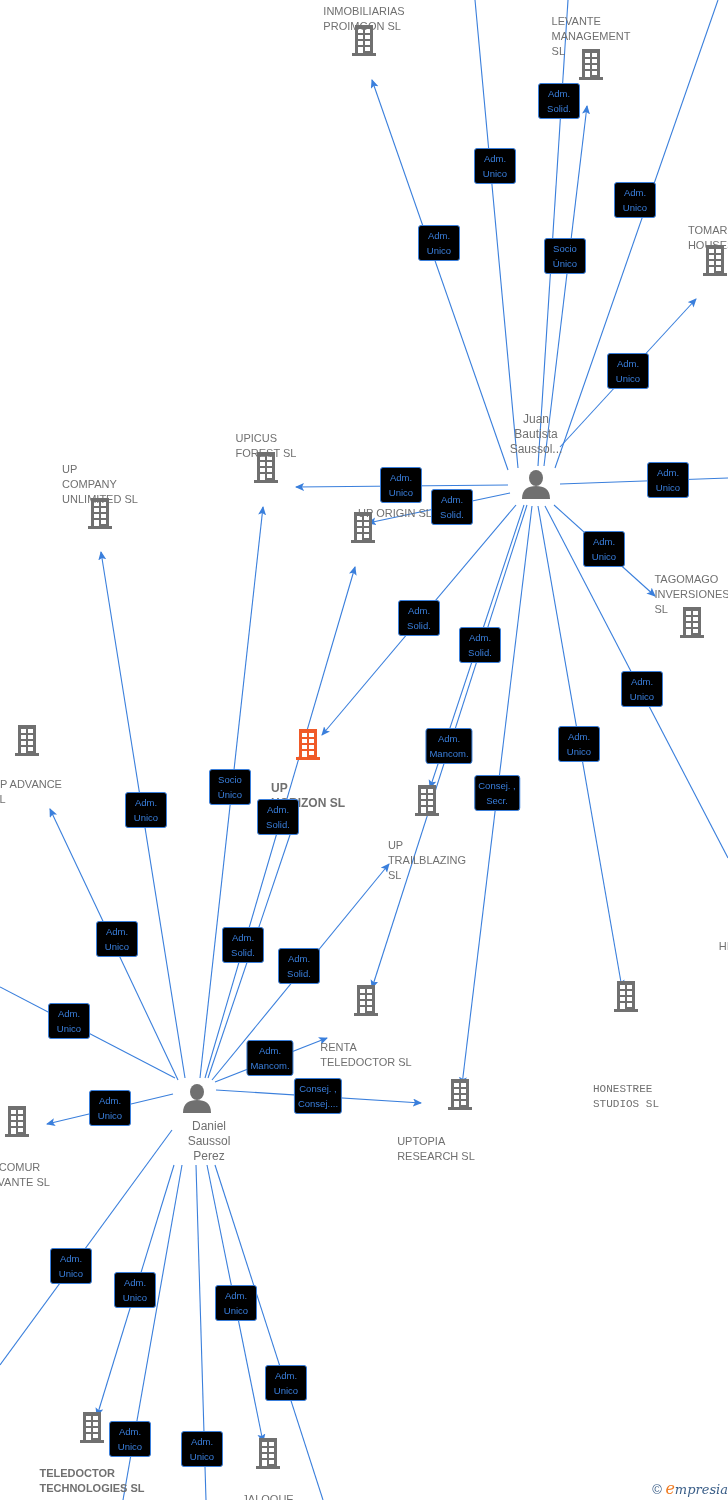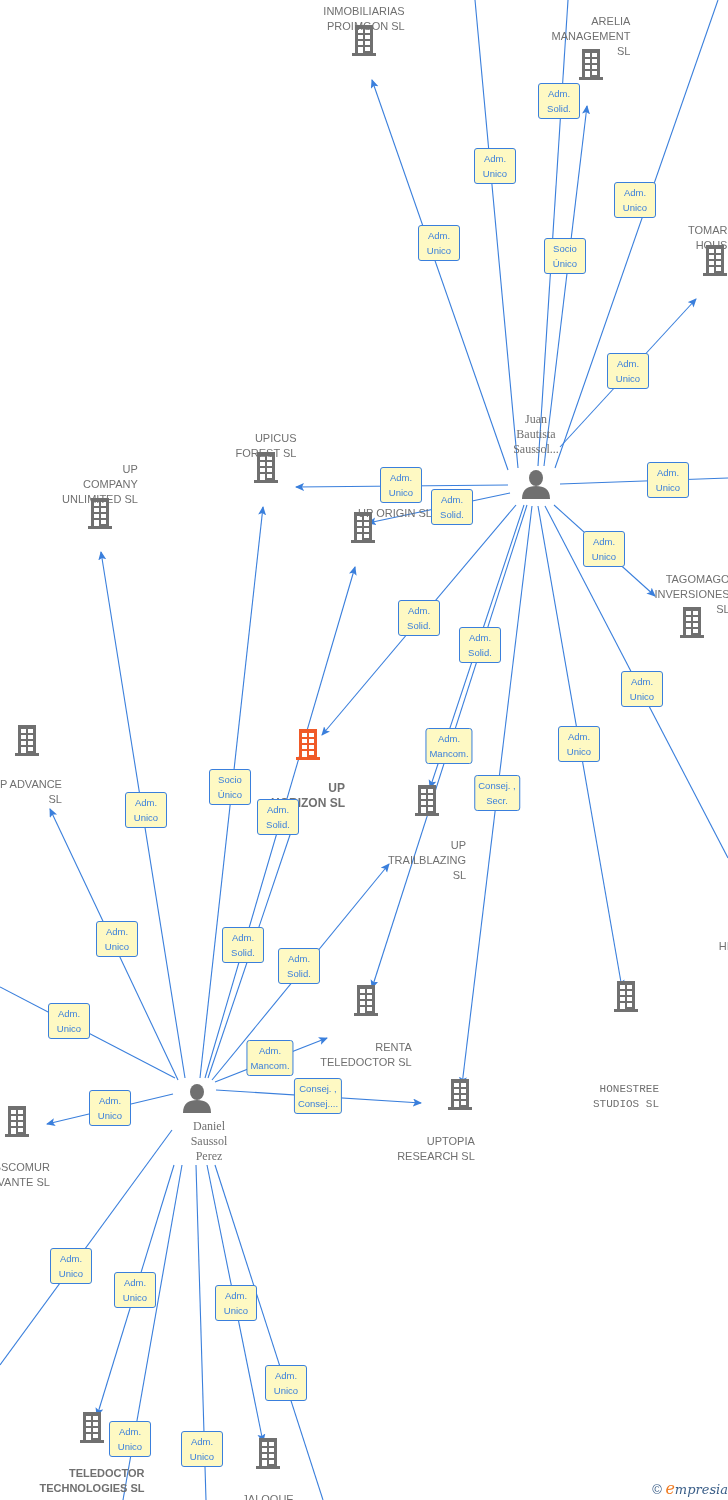--- a/index.html
+++ b/index.html
@@ -1,24 +1,24 @@
 <!DOCTYPE html>
 <html><head>
 <meta charset="utf-8">
 <style>
   html, body { margin:0; padding:0; background:#ffffff; }
   body { width:728px; height:1500px; position:relative; overflow:hidden; font-family:"Liberation Sans", sans-serif; }
   #graph { position:absolute; left:0; top:0; width:728px; height:1500px; }
   .edge { stroke:#3a7fdc; stroke-width:1.1; fill:none; }
-  .node-label { position:absolute; font-size:11px; color:#707070; text-align:right; line-height:15px; white-space:pre-line; transform:translateX(-50%); }
+  .node-label { position:absolute; font-size:11px; color:#707070; text-align:left; line-height:15px; white-space:pre-line; transform:translateX(-50%); }
   .node-label.focus { color:#707070; font-weight:bold; font-size:12px; }
-  .person-label { position:absolute; font-size:12px; color:#707070; text-align:center; line-height:15px; white-space:pre-line; transform:translateX(-50%);font-family:Liberation Serif, serif; }
+  .person-label { position:absolute; font-size:12px; color:#707070; text-align:center; line-height:15px; white-space:pre-line; transform:translateX(-50%); }
   .building { position:absolute; width:30px; height:34px; transform:translateX(-50%); }
   .person { position:absolute; width:32px; height:30px; transform:translateX(-50%); }
-  .rel { position:absolute; background:#fef9c3; border:1px solid #3a7fdc; border-radius:3px; color:#3a7fdc; font-size:9.5px; line-height:15px; text-align:center; padding:2px 3px; white-space:pre-line; transform:translate(-50%,-50%); min-width:34px; }
+  .rel { position:absolute; background:#000000; border:1px solid #3a7fdc; border-radius:3px; color:#3a7fdc; font-size:9.5px; line-height:15px; text-align:center; padding:2px 3px; white-space:pre-line; transform:translate(-50%,-50%); min-width:34px; }
   .footer { position:absolute; right:0; bottom:2px; font-size:13px; color:#3a5e88; }
   .footer .e { color:#f07a1f; font-style:italic; font-family:"DejaVu Serif", serif; font-size:16px; }
   .footer .brand { font-style:italic; font-family:"DejaVu Serif", serif; color:#3a5e88;margin-top:37px; }
 </style>
 </head>
 <body>
 
 <svg id="graph" xmlns="http://www.w3.org/2000/svg" width="728" height="1500">
   <defs>
     <marker id="arrow" markerWidth="10" markerHeight="10" refX="8" refY="4" orient="auto" markerUnits="userSpaceOnUse">
@@ -81,21 +81,21 @@
         <rect x="3" y="30" width="24" height="3" fill="#707070"></rect>
         <rect x="9" y="6" width="5" height="4" fill="#fff"></rect>
         <rect x="16" y="6" width="5" height="4" fill="#fff"></rect>
         <rect x="9" y="12" width="5" height="4" fill="#fff"></rect>
         <rect x="16" y="12" width="5" height="4" fill="#fff"></rect>
         <rect x="9" y="18" width="5" height="4" fill="#fff"></rect>
         <rect x="16" y="18" width="5" height="4" fill="#fff"></rect>
         <rect x="9" y="24" width="5" height="6" fill="#fff"></rect>
         <rect x="16" y="24" width="5" height="4" fill="#fff"></rect>
       </svg></div>
-    <div class="node-label" style="left: 591px; top: 14px;">ARELIA
+    <div class="node-label" style="left: 591px; top: 14px;">LEVANTE
 MANAGEMENT
 SL</div>
     <div class="building" style="left: 715px; top: 243px;"><svg width="30" height="34" viewBox="0 0 30 34">
         <rect x="6" y="2" width="18" height="29" fill="#707070"></rect>
         <rect x="3" y="30" width="24" height="3" fill="#707070"></rect>
         <rect x="9" y="6" width="5" height="4" fill="#fff"></rect>
         <rect x="16" y="6" width="5" height="4" fill="#fff"></rect>
         <rect x="9" y="12" width="5" height="4" fill="#fff"></rect>
         <rect x="16" y="12" width="5" height="4" fill="#fff"></rect>
         <rect x="9" y="18" width="5" height="4" fill="#fff"></rect>

